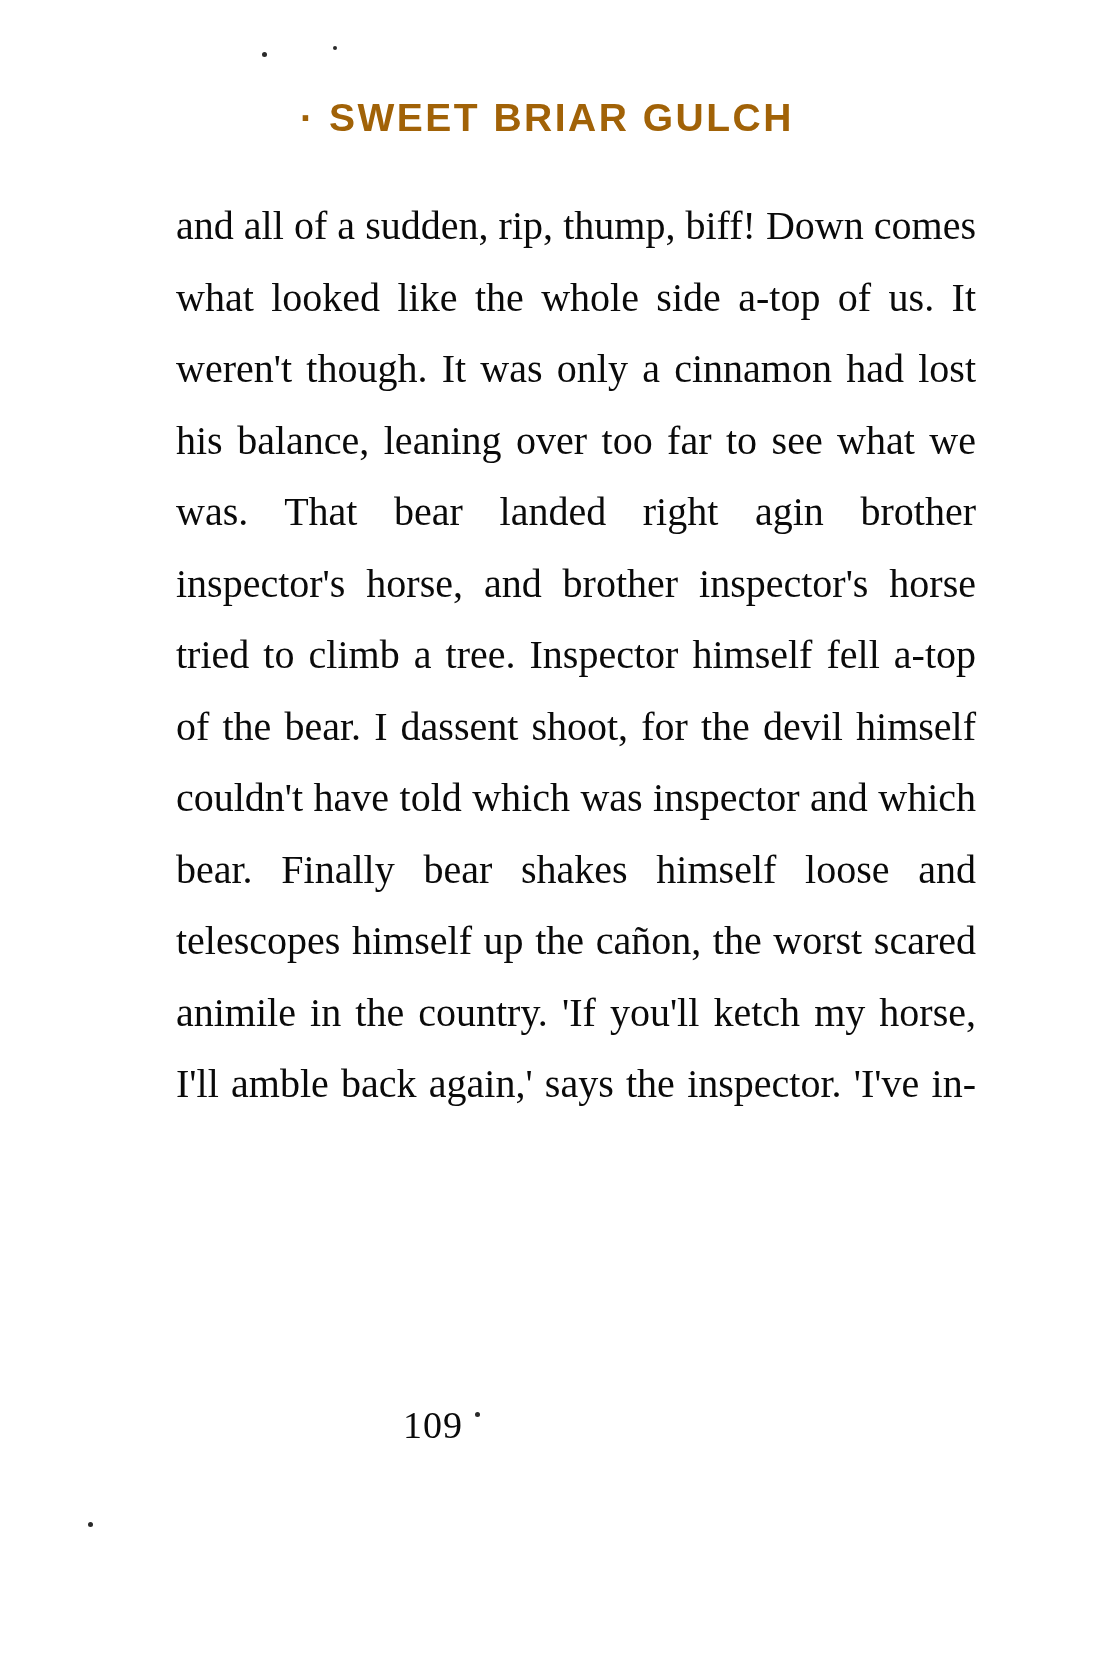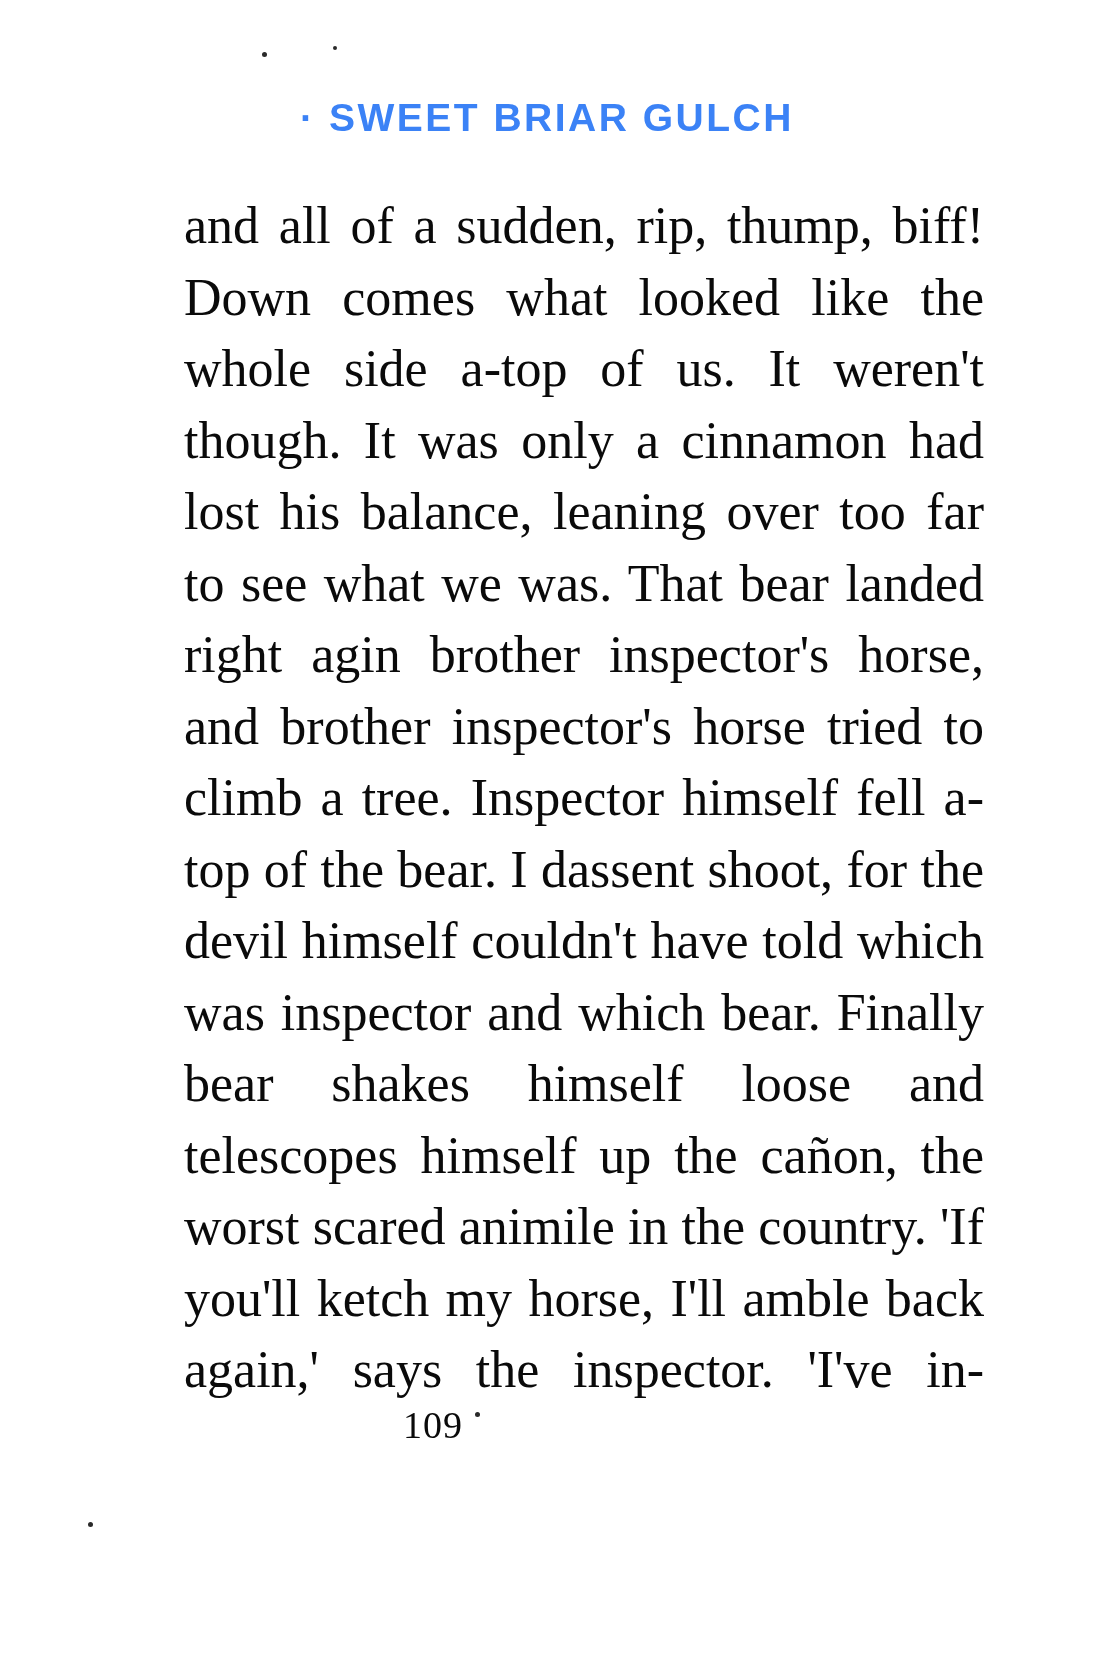--- a/index.html
+++ b/index.html
@@ -19,28 +19,28 @@
   .running-head {
     position: absolute;
     top: 96px;
     left: 0;
     width: 1094px;
     text-align: center;
     font-family: "Liberation Sans", sans-serif;
     font-size: 39px;
     font-weight: 700;
     letter-spacing: 2.5px;
-    color: #3b82f6;
+    color: #a16207;
   }
   .body-text {
     position: absolute;
     top: 190px;
-    left: 184px;
+    left: 176px;
     width: 800px;
-    font-size: 52px;
+    font-size: 40px;
     line-height: 71.5px;
     text-align: justify;
     color: #0a0a0a;
     -webkit-hyphens: none;
     hyphens: none;
   }
   .body-text p {
     margin: 0;
     text-align: justify;
   }

